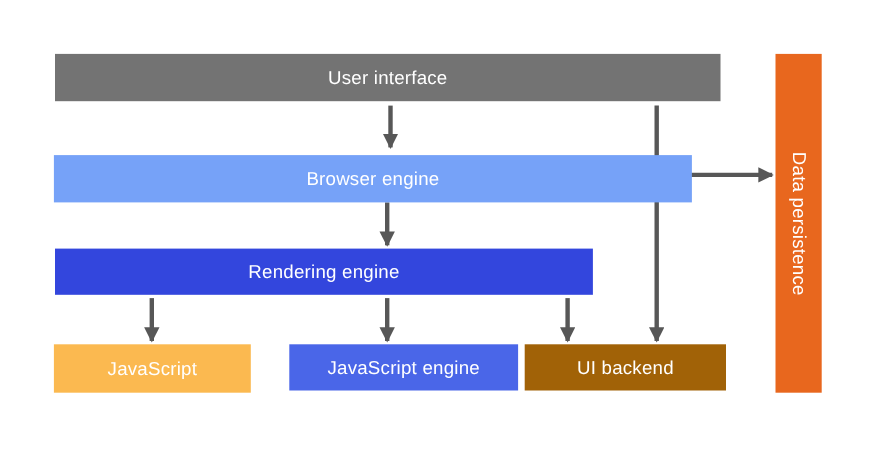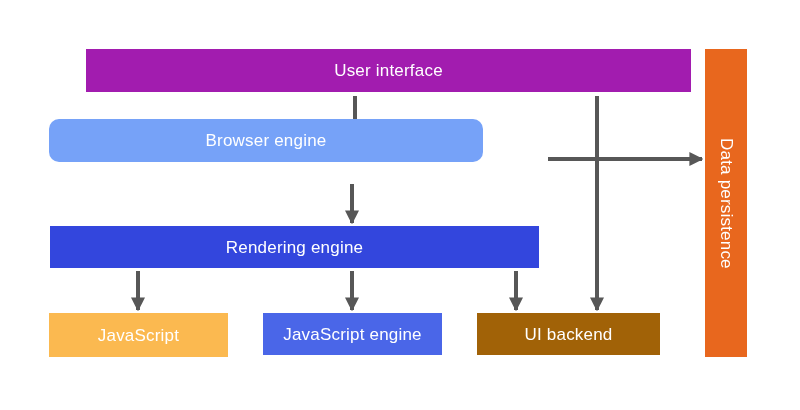--- a/index.html
+++ b/index.html
@@ -18,24 +18,24 @@
     position: absolute;
     display: flex;
     align-items: center;
     justify-content: center;
     color: #ffffff;
     font-size: 17px;
     line-height: 1;
     letter-spacing: 0.2px;
   }
   .box-user-interface   { left: 50px;  top: 49px;  width: 605px; height: 43px; }
-  .box-browser-engine   { left: 49px;  top: 119px; width: 434px; height: 43px; border-radius: 10px; }
+  .box-browser-engine   { left: 49px;  top: 141px; width: 580px; height: 43px; }
   .box-rendering-engine { left: 50px;  top: 226px; width: 489px; height: 42px; }
   .box-networking       { left: 49px;  top: 313px; width: 179px; height: 44px; }
-  .box-javascript-engine{ left: 263px; top: 313px; width: 179px; height: 42px; }
+  .box-javascript-engine{ left: 263px; top: 313px; width: 208px; height: 42px; }
   .box-ui-backend       { left: 477px; top: 313px; width: 183px; height: 42px; }
   .box-data-persistence { left: 705px; top: 49px;  width: 42px;  height: 308px; }
   .box-data-persistence .vlabel {
     writing-mode: vertical-rl;
     text-orientation: mixed;
   }
   .connectors {
     position: absolute;
     left: 0; top: 0;
     width: 800px;
@@ -57,21 +57,21 @@
     </defs>
     <line x1="355" y1="96" x2="355" y2="134" marker-end="url(#ah)" stroke="#575757"></line>
     <line x1="352" y1="184" x2="352" y2="223" marker-end="url(#ah)" stroke="#575757"></line>
     <line x1="138" y1="271" x2="138" y2="310" marker-end="url(#ah)" stroke="#575757"></line>
     <line x1="352" y1="271" x2="352" y2="310" marker-end="url(#ah)" stroke="#575757"></line>
     <line x1="516" y1="271" x2="516" y2="310" marker-end="url(#ah)" stroke="#575757"></line>
     <line x1="597" y1="96" x2="597" y2="310" marker-end="url(#ah)" stroke="#575757"></line>
     <line x1="548" y1="159" x2="702" y2="159" marker-end="url(#ah)" stroke="#575757"></line>
   </svg>
 
-  <div class="box box-user-interface" style="background-color: #a21caf; margin-left: 36px;">
+  <div class="box box-user-interface" style="background-color: #737373;">
     <span>User interface</span>
   </div>
 
   <div class="box box-browser-engine" style="background-color: rgb(118, 162, 248);">
     <span>Browser engine</span>
   </div>
 
   <div class="box box-rendering-engine" style="background-color: rgb(51, 70, 221); align-items: center;">
     <span>Rendering engine</span>
   </div>

